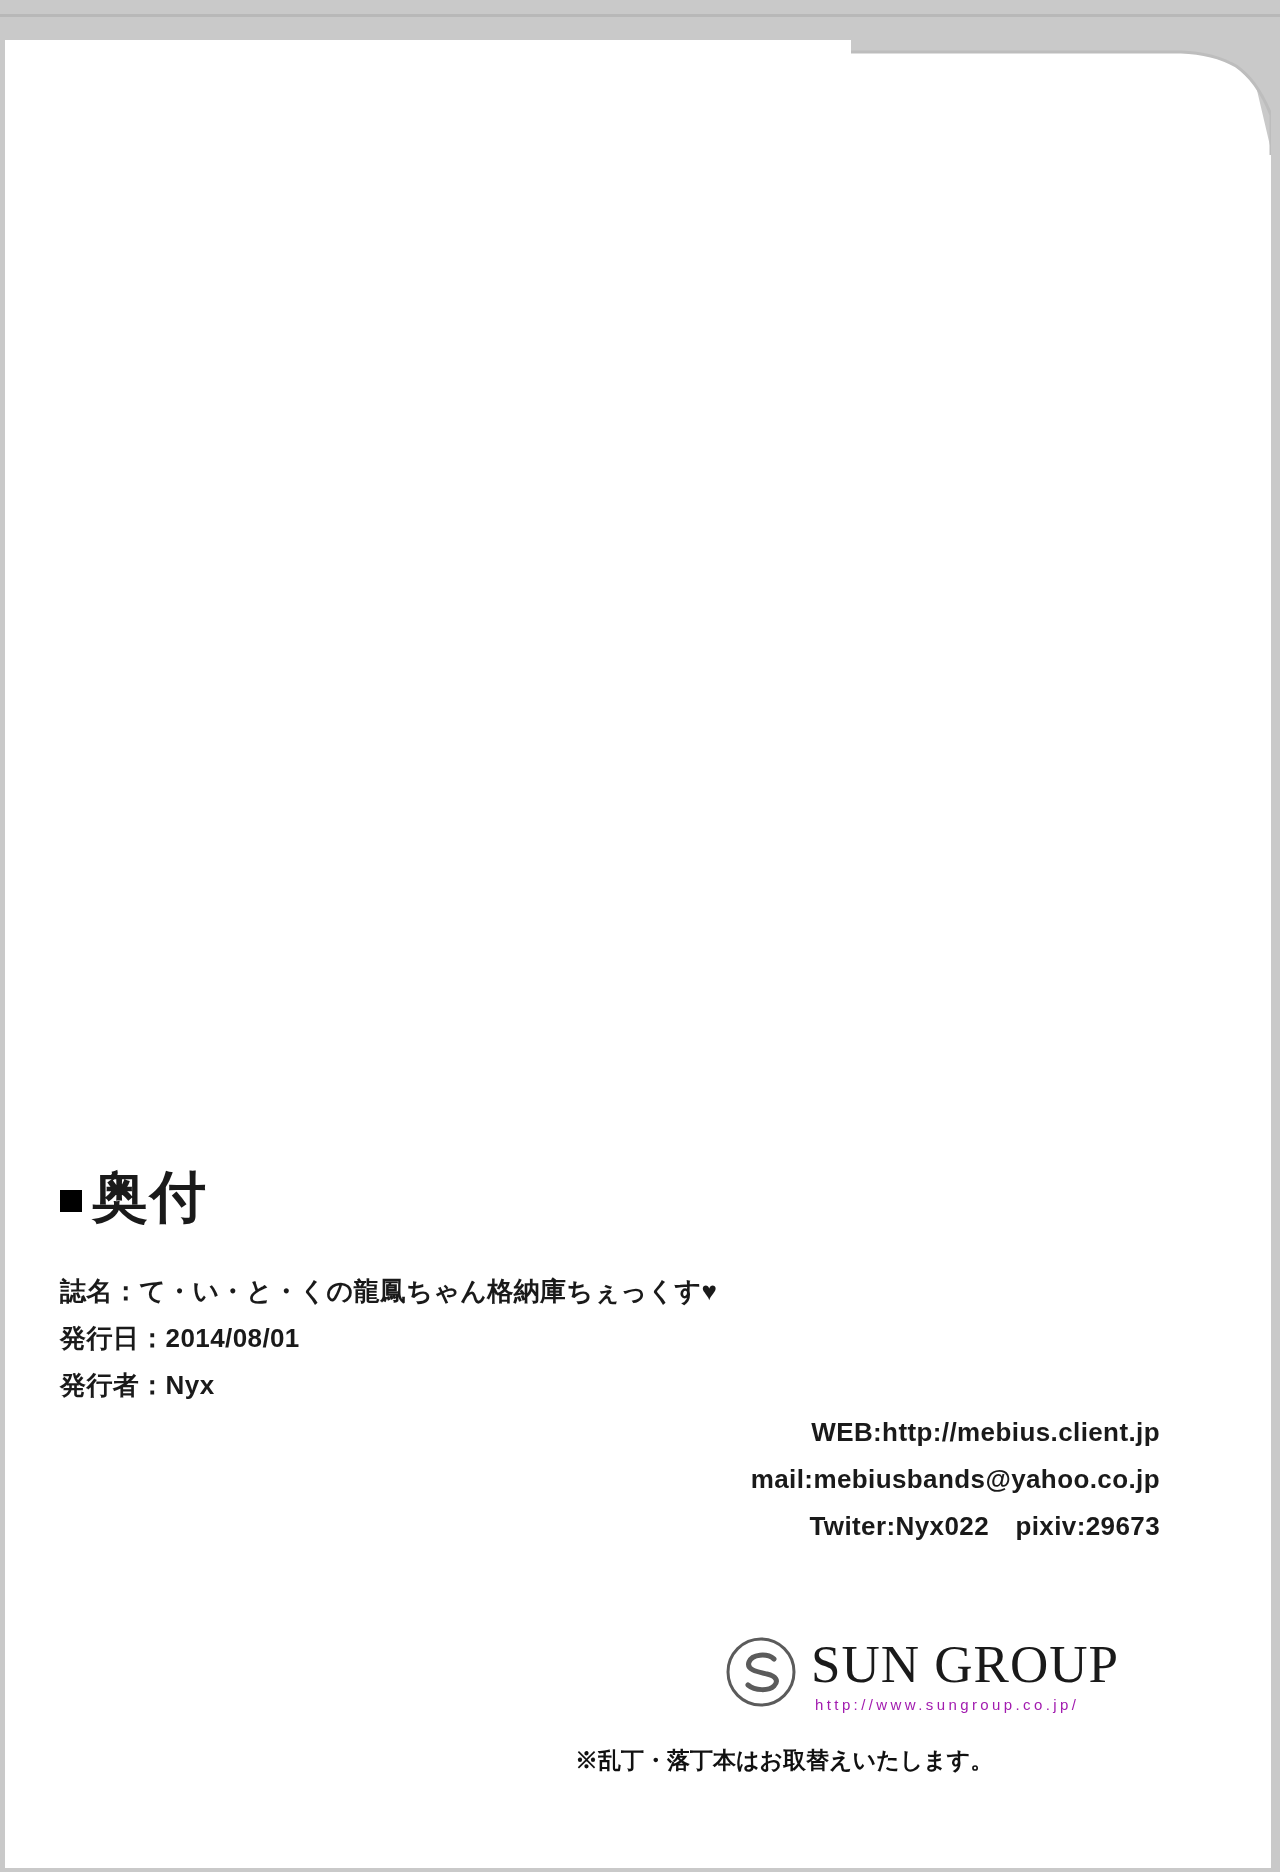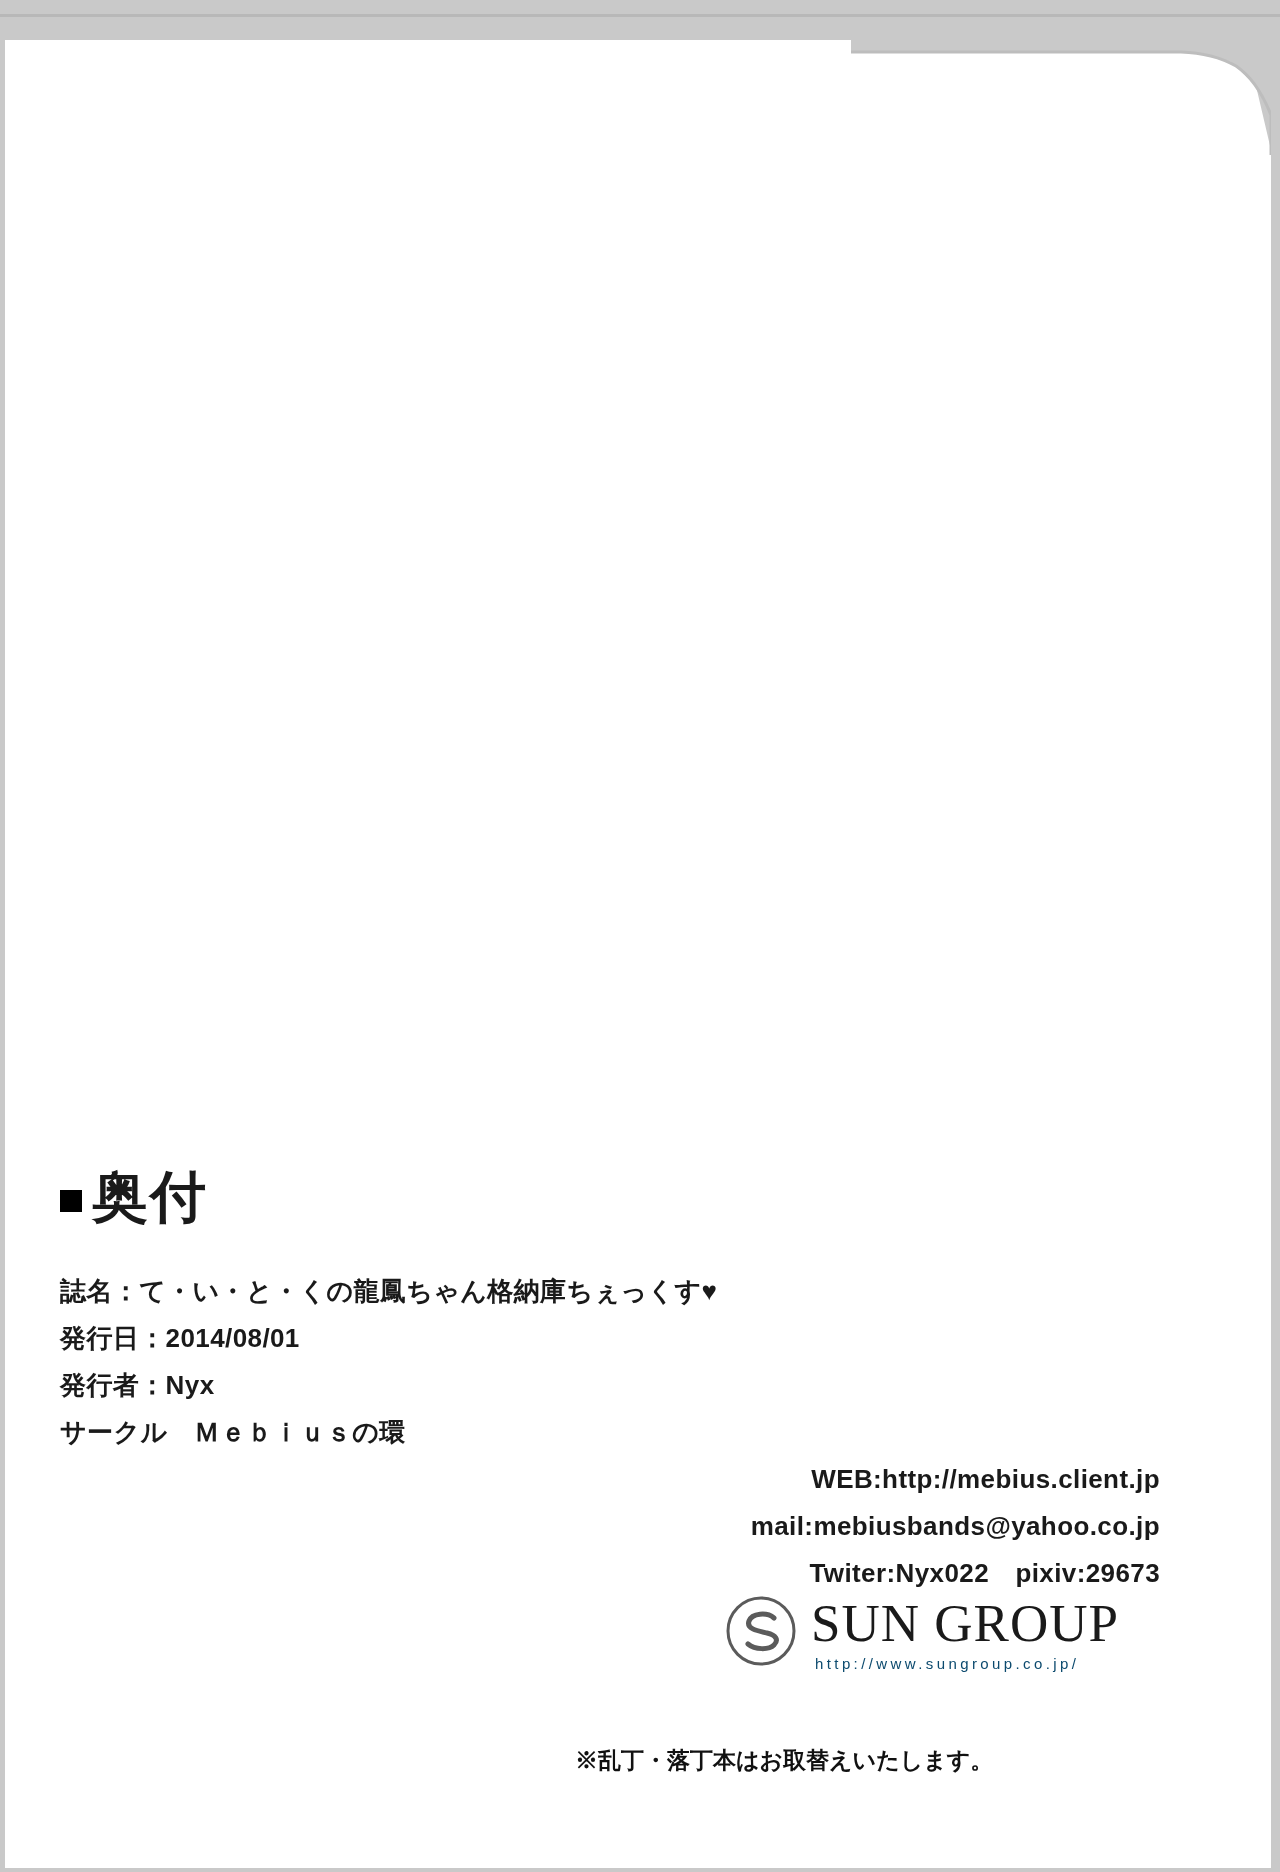--- a/index.html
+++ b/index.html
@@ -101,21 +101,21 @@
   .field-line.indented {
     padding-left: 140px;
     font-weight: bold;
     text-align: right;
   }
 
   
   #sun-group {
     position: absolute;
     left: 720px;
-    top: 1553px;
+    top: 1594px;
     width: 420px;
     height: 95px;
   }
   #sg-mark {
     position: absolute;
     left: 0;
     top: 2px;
     width: 72px;
     height: 72px;
   }
@@ -129,21 +129,21 @@
     color: #1a1a1a;
     white-space: nowrap;
   }
   #sg-url {
     position: absolute;
     left: 90px;
     top: 62px;
     font-family: "Liberation Sans", sans-serif;
     font-size: 15px;
     letter-spacing: 3.4px;
-    color: #0c4a6e;
+    color: #a21caf;
     white-space: nowrap;
   }
 
   #replacement-note {
     position: absolute;
     left: 570px;
     top: 1705px;
     font-size: 23px;
     font-weight: bold;
     color: #111;
@@ -167,21 +167,20 @@
     <div id="colophon">
 
       <div class="colophon-heading">
         <span class="heading-marker"></span>
         <span>奥付</span>
       </div>
 
       <div class="field-line">誌名：て・い・と・くの龍鳳ちゃん格納庫ちぇっくす♥</div>
       <div class="field-line">発行日：2014/08/01</div>
       <div class="field-line">発行者：Nyx</div>
-      <div class="field-line">サークル　Ｍｅｂｉｕｓの環</div>
       <div class="field-line indented">WEB:http://mebius.client.jp</div>
       <div class="field-line indented">mail:mebiusbands@yahoo.co.jp</div>
       <div class="field-line indented">Twiter:Nyx022　pixiv:29673</div>
 
     </div>
 
     <div id="sun-group">
       <svg id="sg-mark" viewBox="0 0 72 72">
         <circle cx="36" cy="36" r="33" fill="none" stroke="#5b5b5b" stroke-width="3"></circle>
         <path d="M49 23 C42 17, 27 18, 24 26 C21 34, 33 36, 42 38 C51 40, 54 45, 49 50 C44 55, 30 55, 23 49" fill="none" stroke="#5b5b5b" stroke-width="5" stroke-linecap="round"></path>

